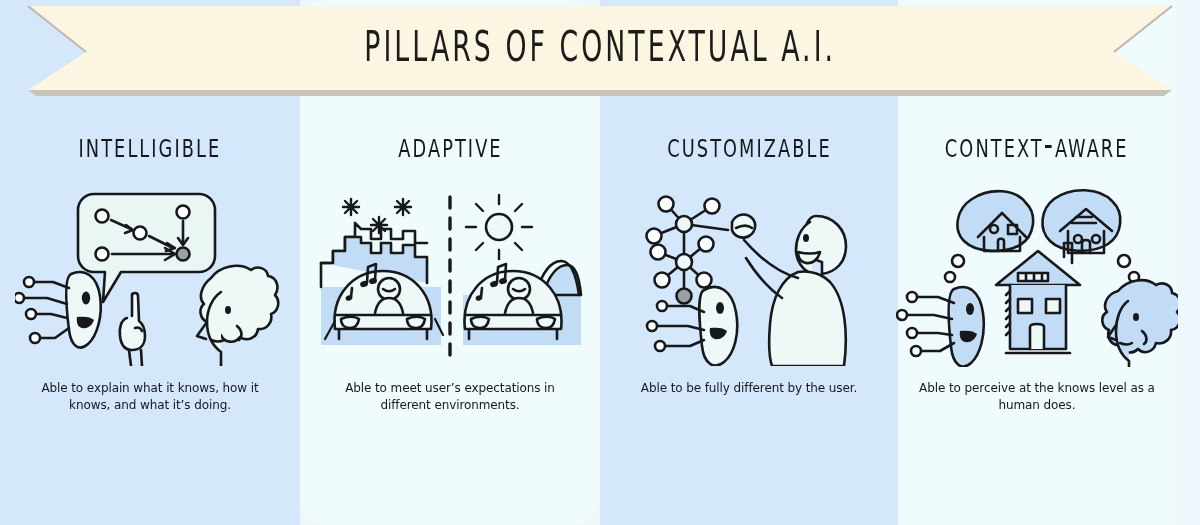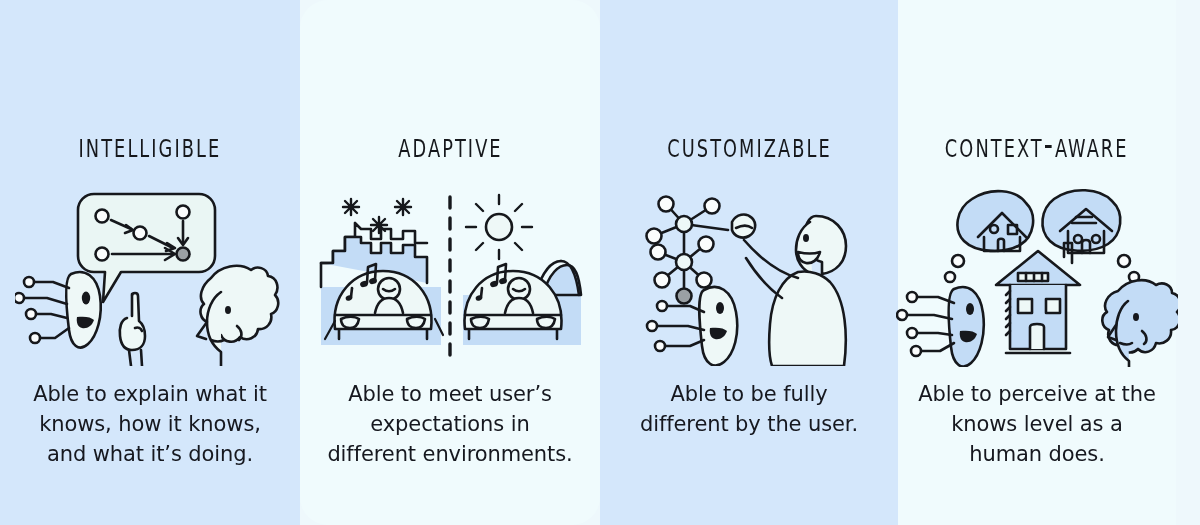--- a/index.html
+++ b/index.html
@@ -50,21 +50,21 @@
     display:flex; align-items:center; justify-content:center;
   }
   .art-wrap svg { display:block; }
 
   
   .caption {
     margin-top:14px;
     width:250px;
     text-align:center;
     font-family:"DejaVu Sans","Liberation Sans", sans-serif;
-    font-size:21px;
+    font-size:12px;
     line-height:1.42;
     color:#16181f;
     letter-spacing:-0.1px;
   }
 
   
   .banner-layer {
     position:absolute; left:0; top:0; width:1200px; height:100px;
     pointer-events:none;
   }
@@ -360,14 +360,28 @@
               <path d="M246 146 c5 4 6 10 2 13"></path>
             </g>
           </svg>
         </div>
 
         <div class="caption">Able to perceive at the knows level as a human does.</div>
       </div>
     </div>
   </div>
 
+  <div class="banner-layer">
+    <svg class="banner-svg" width="1200" height="100" viewBox="0 0 1200 100" fill="none">
+
+      <path d="M28 90 H1172 l-8 6 H36 z" fill="#c9c4ba"></path>
+
+      <path d="M28 6 L86 52 L28 90 H1172 L1114 52 L1172 6 Z" fill="#fbf5e2"></path>
+
+      <path d="M28 6 L86 52" stroke="#bfb9ae" stroke-width="2.2"></path>
+      <path d="M1172 6 L1114 52" stroke="#bfb9ae" stroke-width="2.2"></path>
+    </svg>
+    <div class="banner-title-holder">
+      <div class="banner-title">PILLARS OF CONTEXTUAL A.I.</div>
+    </div>
+  </div>
 
 </div>
 
 </body></html>

